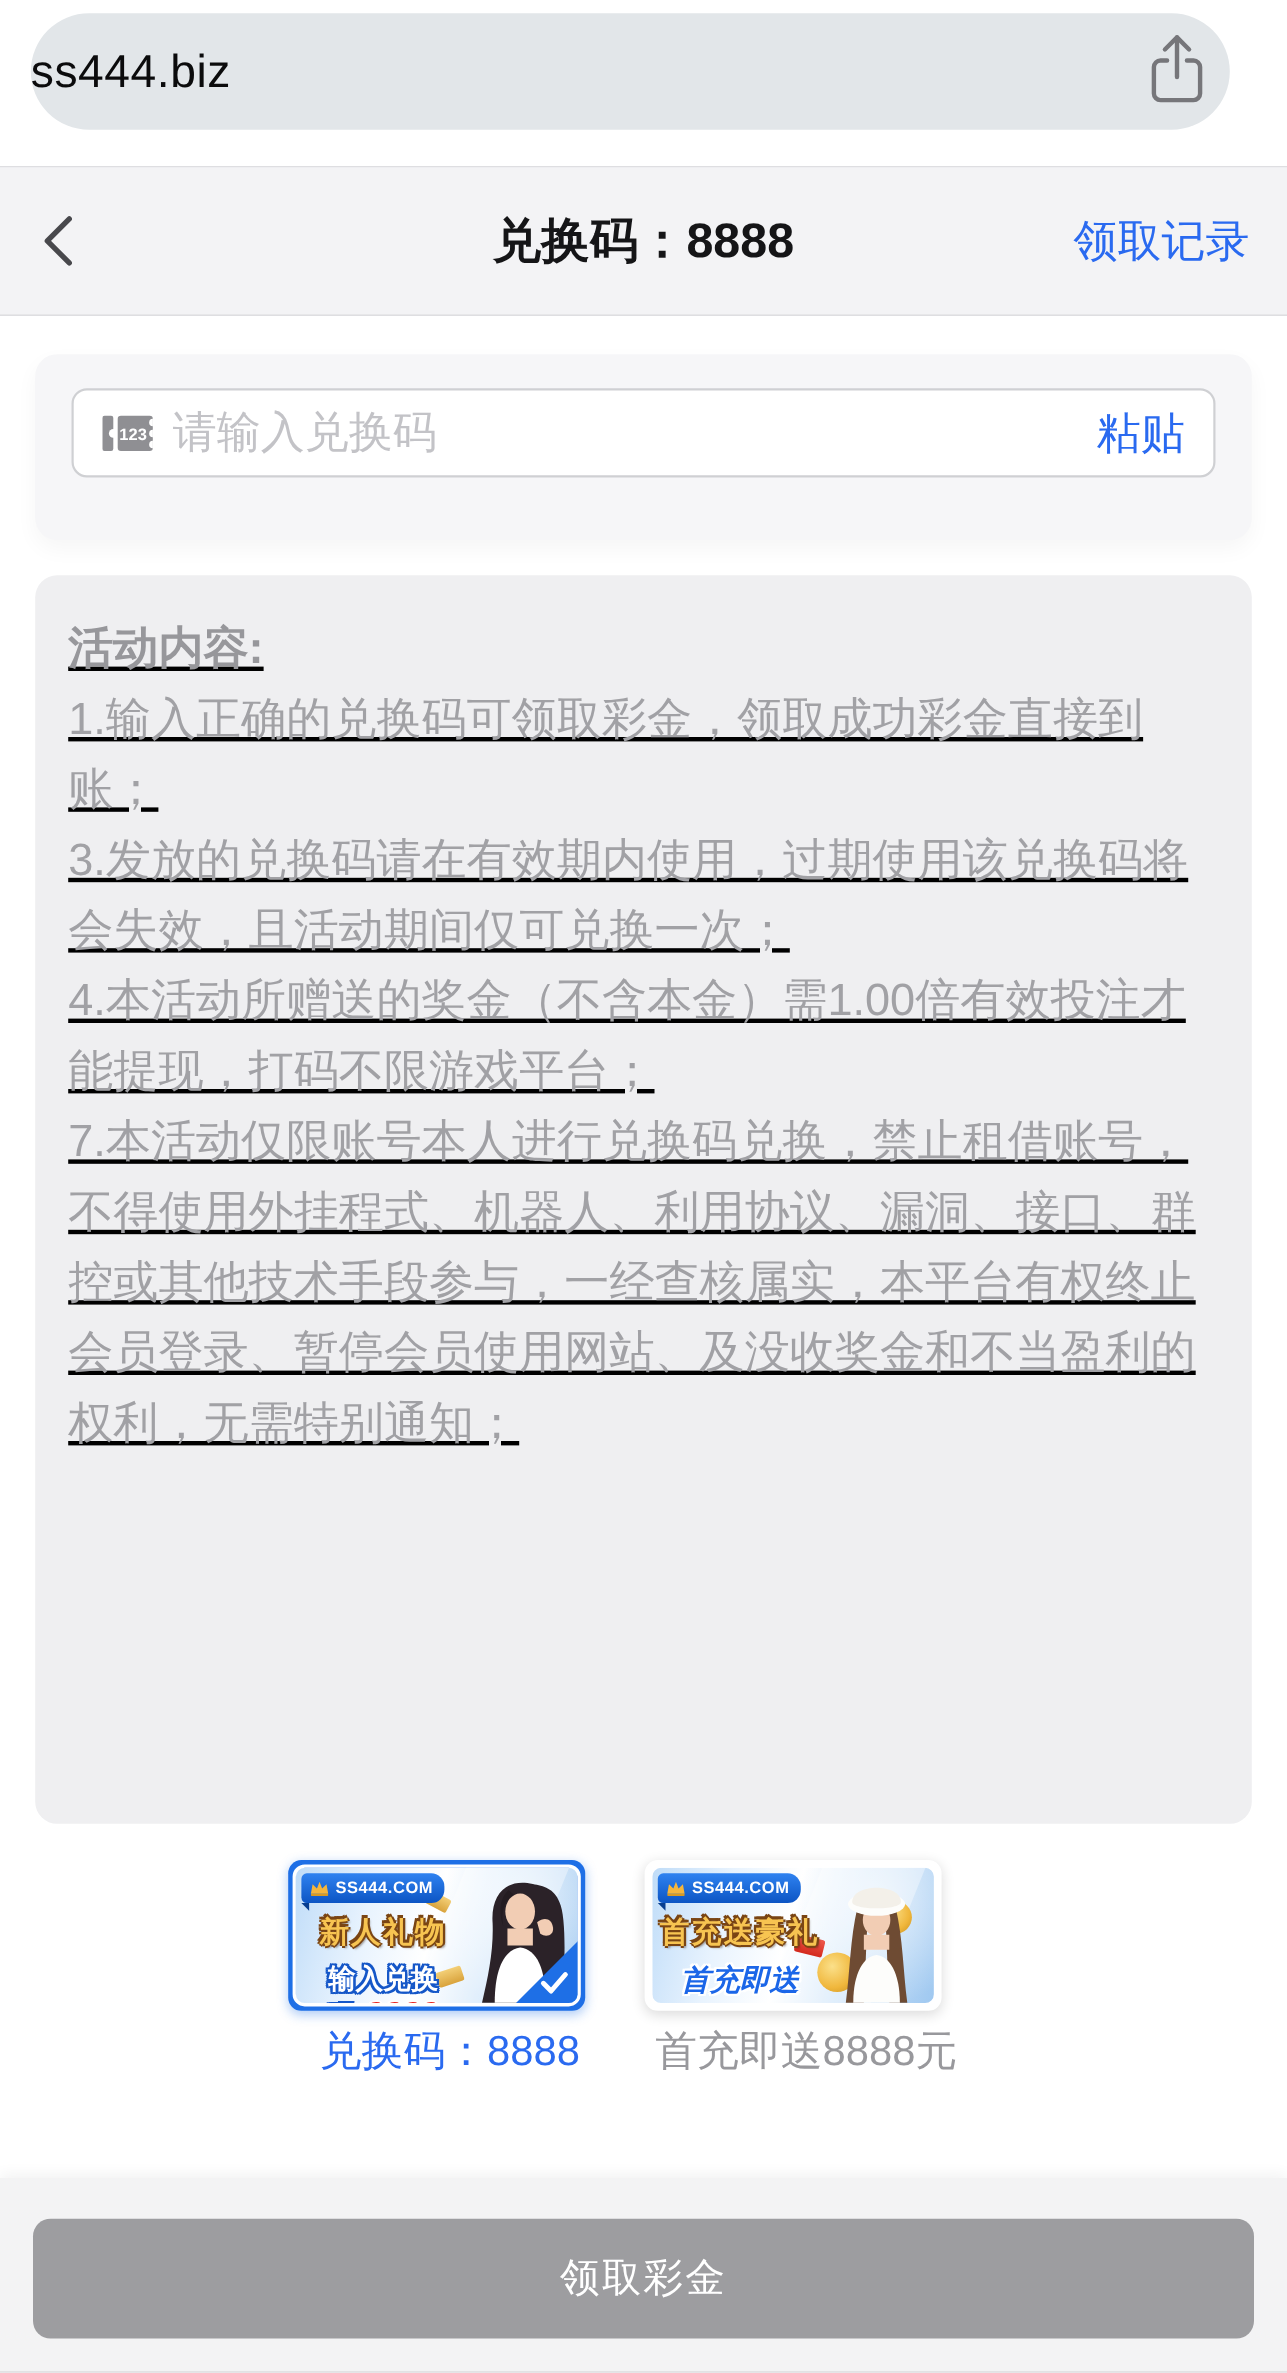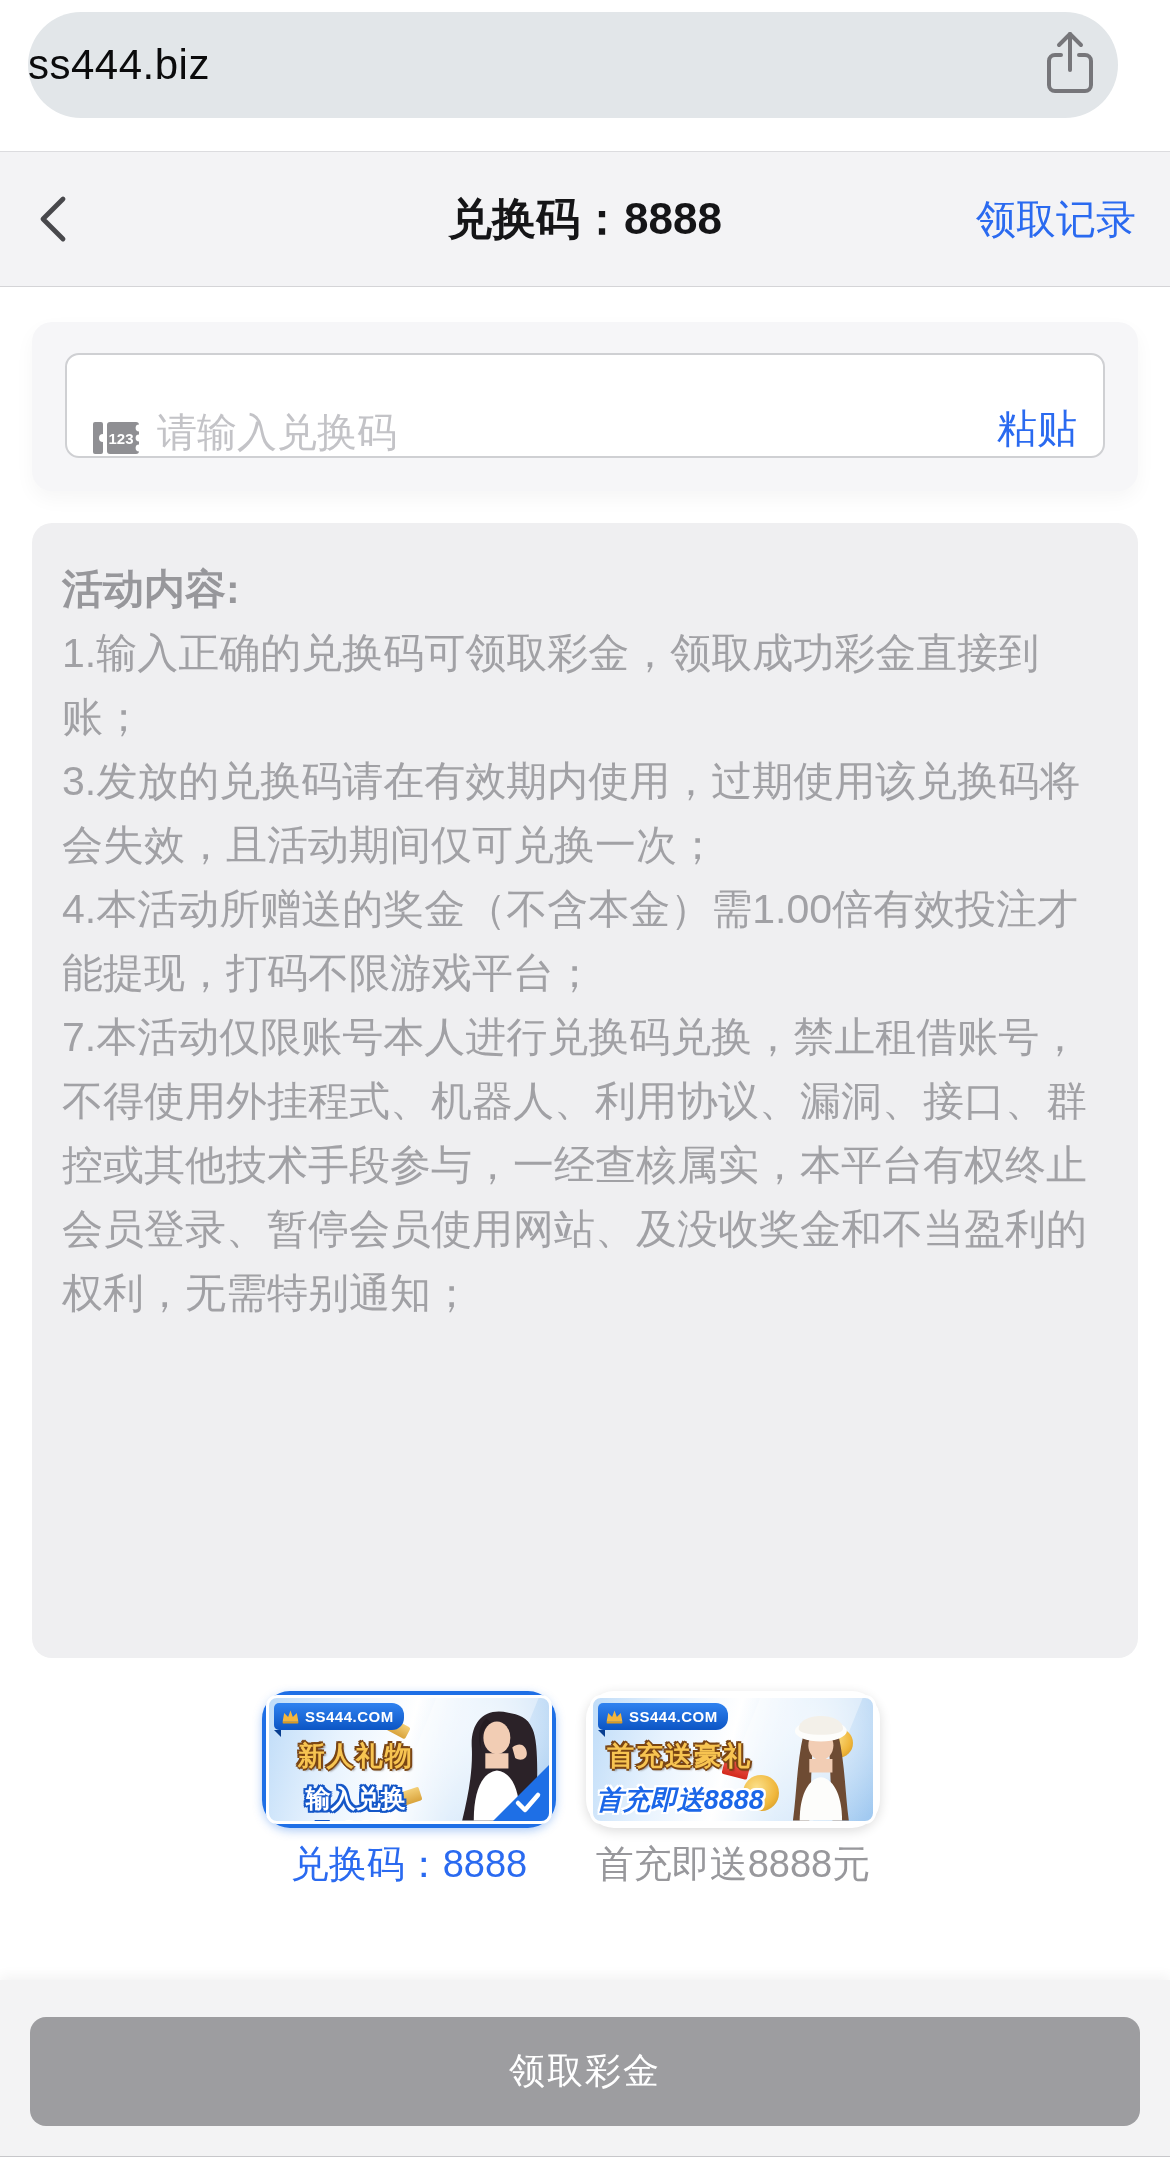--- a/index.html
+++ b/index.html
@@ -20,38 +20,38 @@
   .back-btn{position:absolute;left:22px;top:32px;width:60px;height:70px;display:flex;
             align-items:center;justify-content:center;background:transparent;border:none;padding:0;}
   .page-title{position:absolute;left:0;top:0;width:100%;height:100%;display:flex;
               align-items:center;justify-content:center;font-size:44px;font-weight:600;color:#151517;}
   .claim-record{position:absolute;right:34px;top:0;height:100%;display:flex;align-items:center;
                 font-size:40px;color:#2a6af0;background:transparent;border:none;padding:0;}
 
   
   .input-card{position:absolute;left:32px;top:322px;width:1106px;height:169px;border-radius:20px;
               background:#f6f6f8;box-shadow:0 8px 20px rgba(0,0,0,.04);}
-  .code-box{position:absolute;left:33px;top:31px;width:1040px;height:105px;background:#ffffff;
+  .code-box{position:absolute;left:33px;top:31px;width:1040px;height:81px;background:#ffffff;
             border:2px solid #cfd0d3;border-radius:14px;box-sizing:border-box;
-            display:flex;align-items:flex-end;padding:0 26px;}
+            display:flex;align-items:center;padding:0 26px;}
   .ticket-icon{flex:0 0 auto;width:46px;height:36px;margin-right:16px;}
   .code-input{flex:1 1 auto;border:none;outline:none;background:transparent;
               font-size:40px;color:#ec4899;min-width:50px;
               font-family:"Liberation Sans","DejaVu Sans",sans-serif;}
   .code-input::placeholder{color:#c3c3c7;}
   .paste-btn{flex:0 0 auto;font-size:40px;color:#2a6af0;background:transparent;border:none;padding:0;}
 
   
   .rules-card{position:absolute;left:32px;top:523px;width:1106px;height:1135px;border-radius:20px;
-              background:#efeff1;box-sizing:border-box;padding:34px 30px;overflow:hidden;}
+              background:#efeff1;box-sizing:border-box;padding:34px 30px;overflow:hidden;text-decoration:underline;}
   .rules-title{margin:0;font-size:41px;line-height:64px;font-weight:700;color:#97979b;}
   .rules-list p{margin:0;font-size:41px;line-height:64px;color:#a1a1a5;}
 
   
-  .banner{position:absolute;top:1691px;width:294px;height:137px;border-radius:28px;
+  .banner{position:absolute;top:1691px;width:270px;height:137px;border-radius:12px;
           box-sizing:border-box;padding:4px;cursor:pointer;}
   .banner.sel{left:262px;background:#1e6fe6;box-shadow:0 3px 10px rgba(30,111,230,.35);}
   .banner.unsel{left:586px;background:#ffffff;box-shadow:0 3px 12px rgba(0,0,0,.14);}
   .banner-inner{position:relative;width:100%;height:100%;border-radius:11px;border:3px solid #ffffff;
                 box-sizing:border-box;overflow:hidden;
                 background:
                   radial-gradient(circle at 80% 25%, rgba(255,255,255,.6), rgba(255,255,255,0) 42%),
                   linear-gradient(105deg,#bfdcf8 0%,#e8f3fe 26%,#ffffff 48%,#cfe5fa 68%,#9fc8f0 100%);}
   .ribbon{position:absolute;left:52%;top:-40%;width:34%;height:180%;
           background:rgba(255,255,255,.38);transform:rotate(22deg);}

